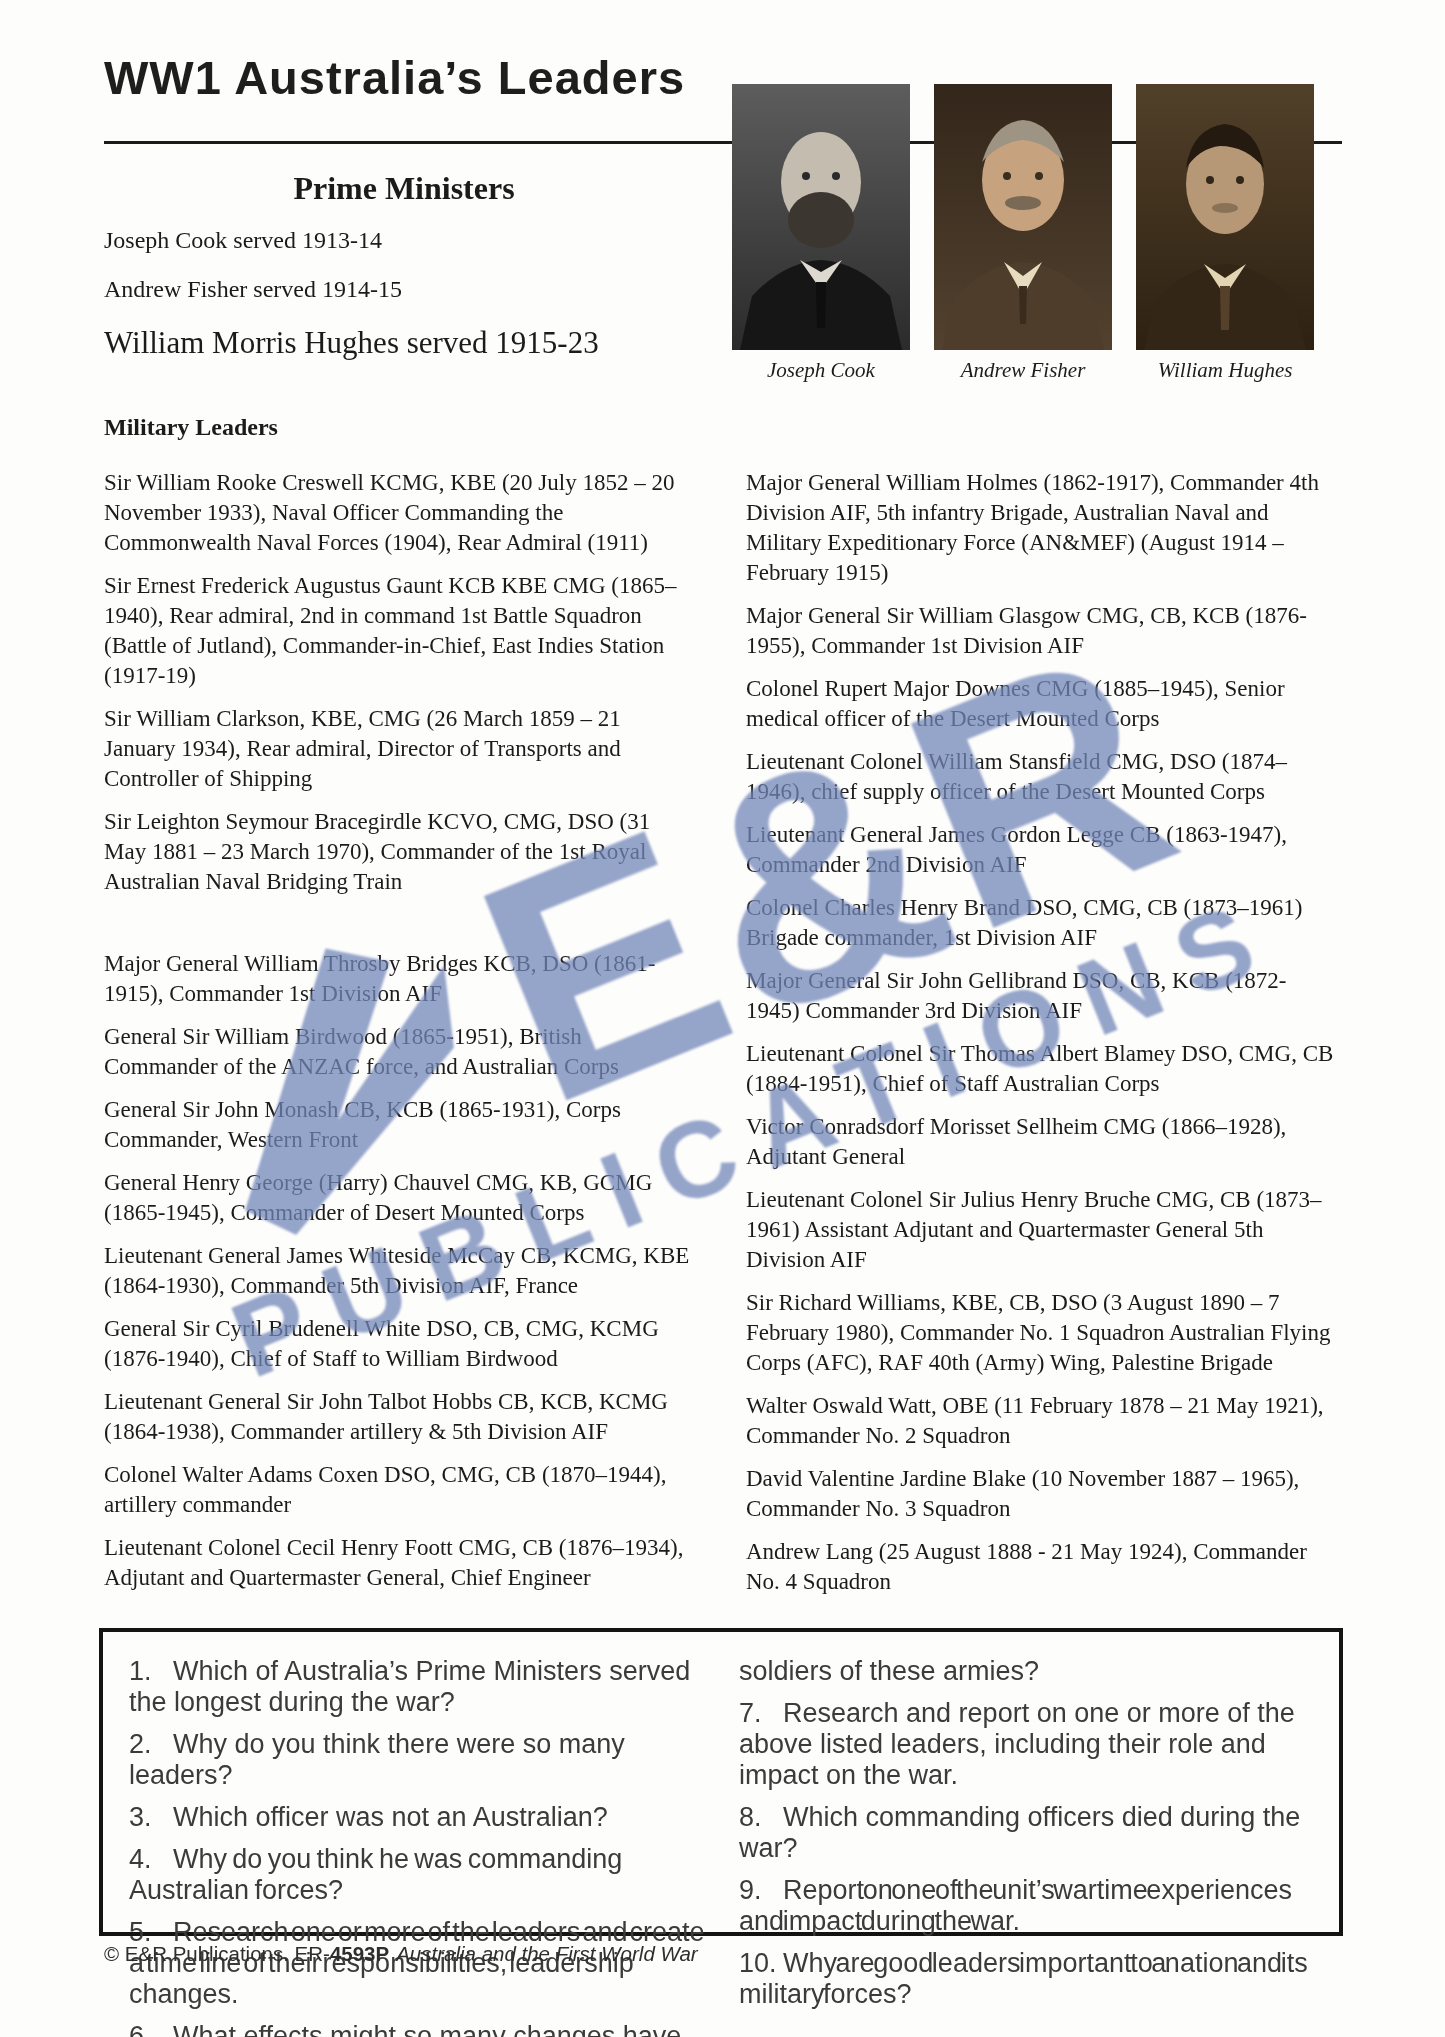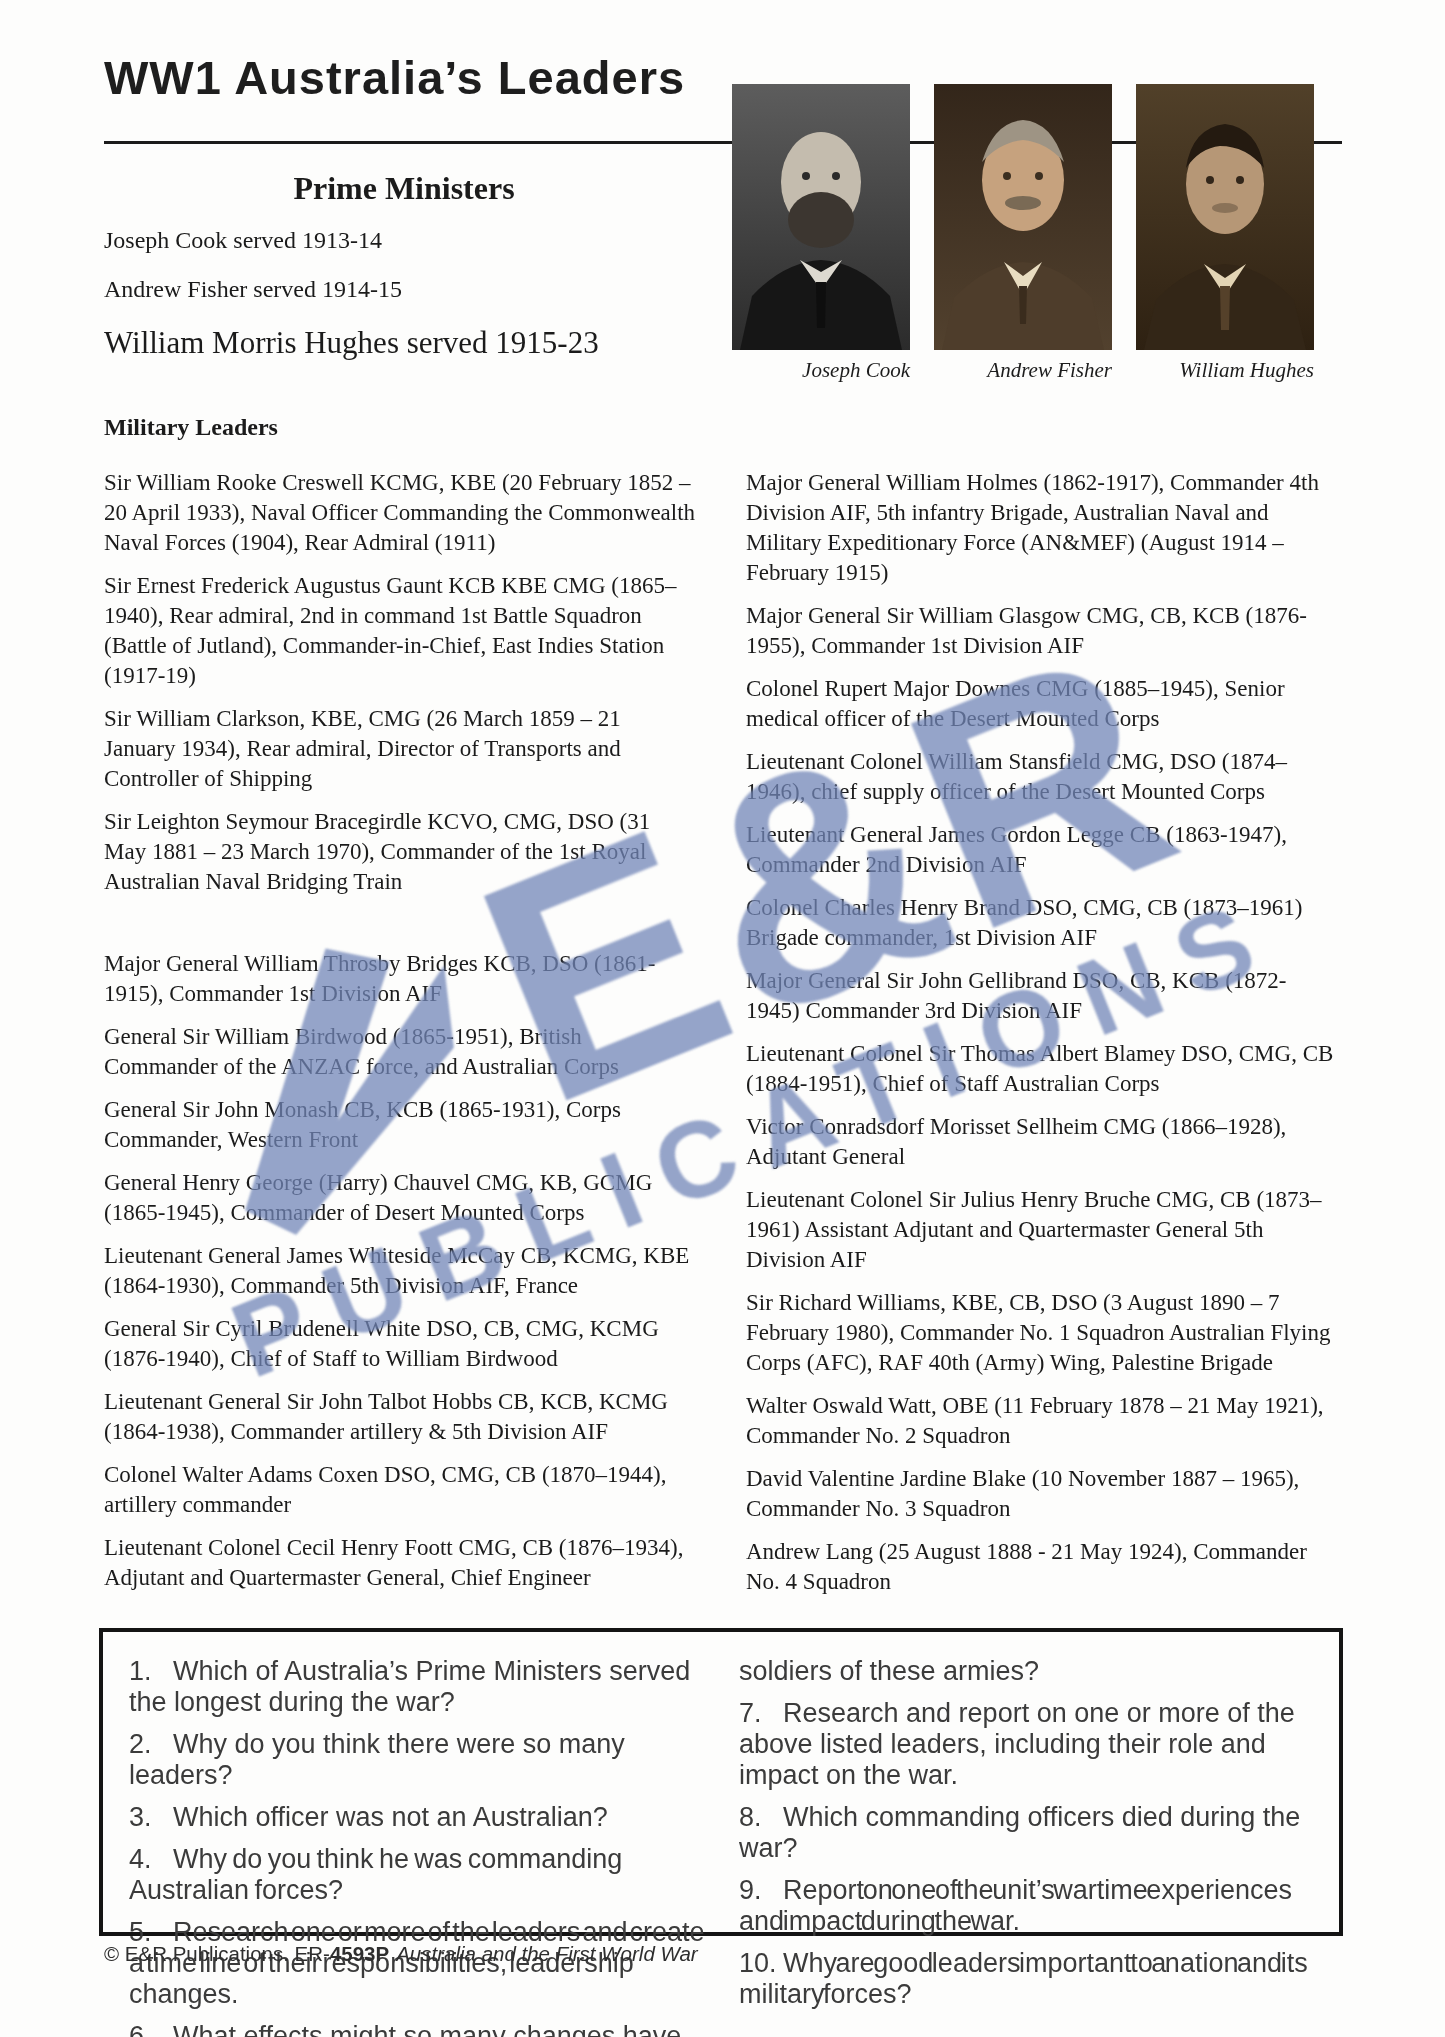--- a/index.html
+++ b/index.html
@@ -8,21 +8,21 @@
 
   
   .title{position:absolute;left:104px;top:50px;font-family:"Liberation Sans",sans-serif;
          font-weight:700;font-size:47px;letter-spacing:1px;color:#1e1e1e;}
   .title-rule{position:absolute;left:104px;top:141px;width:1238px;height:3px;background:#1b1b1b;}
 
   
   .photos{position:absolute;left:732px;top:84px;display:flex;gap:24px;z-index:2;}
   .photo-fig{width:178px;margin:0;}
   .photo-fig svg{width:178px;height:266px;display:block;}
-  .photo-caption{margin-top:8px;text-align:right;font-style:italic;font-size:21px;color:#1c1c1c;}
+  .photo-caption{margin-top:8px;text-align:center;font-style:italic;font-size:21px;color:#1c1c1c;}
 
   
   .pm-section{position:absolute;left:104px;top:170px;width:600px;}
   .pm-heading{font-size:32px;font-weight:700;margin:0 0 20px 0;text-align:center;}
   .pm-line{font-size:24px;margin:0 0 22px 0;}
   .pm-line.large{font-size:31px;margin-top:4px;}
 
   
   .ml-heading{position:absolute;left:104px;top:414px;font-size:24px;font-weight:700;margin:0;}
   .ml-columns{position:absolute;left:104px;top:468px;width:1242px;display:flex;gap:50px;}
@@ -130,21 +130,21 @@
   <div class="pm-section">
     <h2 class="pm-heading">Prime Ministers</h2>
     <p class="pm-line">Joseph Cook served 1913-14</p>
     <p class="pm-line">Andrew Fisher served 1914-15</p>
     <p class="pm-line large">William Morris Hughes served 1915-23</p>
   </div>
 
   <h2 class="ml-heading">Military Leaders</h2>
   <div class="ml-columns">
     <div class="ml-col">
-      <p class="ml-entry">Sir William Rooke Creswell KCMG, KBE (20 February 1852 – 20 April 1933), Naval Officer Commanding the Commonwealth Naval Forces (1904), Rear Admiral (1911)</p>
+      <p class="ml-entry">Sir William Rooke Creswell KCMG, KBE (20 July 1852 – 20 November 1933), Naval Officer Commanding the Commonwealth Naval Forces (1904), Rear Admiral (1911)</p>
       <p class="ml-entry">Sir Ernest Frederick Augustus Gaunt KCB KBE CMG (1865–1940), Rear admiral, 2nd in command 1st Battle Squadron (Battle of Jutland), Commander-in-Chief, East Indies Station (1917-19)</p>
       <p class="ml-entry">Sir William Clarkson, KBE, CMG (26 March 1859 – 21 January 1934), Rear admiral, Director of Transports and Controller of Shipping</p>
       <p class="ml-entry">Sir Leighton Seymour Bracegirdle KCVO, CMG, DSO (31 May 1881 – 23 March 1970), Commander of the 1st Royal Australian Naval Bridging Train</p>
       <p class="ml-entry extra-gap">Major General William Throsby Bridges KCB, DSO (1861-1915), Commander 1st Division AIF</p>
       <p class="ml-entry">General Sir William Birdwood (1865-1951), British Commander of the ANZAC force, and Australian Corps</p>
       <p class="ml-entry">General Sir John Monash CB, KCB (1865-1931), Corps Commander, Western Front</p>
       <p class="ml-entry">General Henry George (Harry) Chauvel CMG, KB, GCMG (1865-1945), Commander of Desert Mounted Corps</p>
       <p class="ml-entry">Lieutenant General James Whiteside McCay CB, KCMG, KBE (1864-1930), Commander 5th Division AIF, France</p>
       <p class="ml-entry">General Sir Cyril Brudenell White DSO, CB, CMG, KCMG (1876-1940), Chief of Staff to William Birdwood</p>
       <p class="ml-entry">Lieutenant General Sir John Talbot Hobbs  CB, KCB, KCMG (1864-1938), Commander artillery &amp; 5th Division AIF</p>

